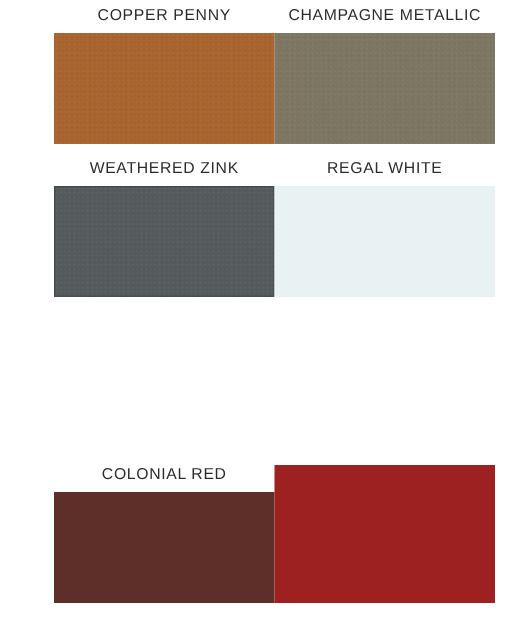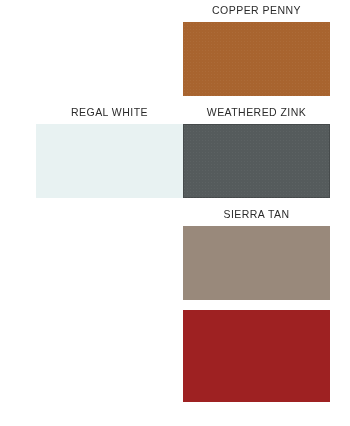--- a/index.html
+++ b/index.html
@@ -78,39 +78,43 @@
 </head>
 <body>
 
 <div id="swatch-chart">
 
   <div class="swatch-row">
     <div class="swatch-cell">
       <div class="swatch-label">COPPER PENNY</div>
       <div class="swatch-chip" style="background-color: rgb(168, 100, 47);"></div>
     </div>
-  </div>
-
-  <div class="swatch-row">
     <div class="swatch-cell">
-      <div class="swatch-label">REGAL WHITE</div>
-      <div class="swatch-chip flat" style="background-color: rgb(232, 242, 242);"></div>
-    </div>
-    <div class="swatch-cell">
-      <div class="swatch-label">WEATHERED ZINK</div>
-      <div class="swatch-chip bordered" style="background-color: rgb(85, 91, 92);"></div>
+      <div class="swatch-label">CHAMPAGNE METALLIC</div>
+      <div class="swatch-chip" style="background-color: rgb(124, 118, 98);"></div>
     </div>
   </div>
 
   <div class="swatch-row">
     <div class="swatch-cell">
-      <div class="swatch-label">SIERRA TAN</div>
-      <div class="swatch-chip flat" style="background-color: rgb(153, 137, 123);"></div>
+      <div class="swatch-label">WEATHERED ZINK</div>
+      <div class="swatch-chip bordered" style="background-color: rgb(85, 91, 92);"></div>
+    </div>
+    <div class="swatch-cell">
+      <div class="swatch-label">REGAL WHITE</div>
+      <div class="swatch-chip flat" style="background-color: rgb(232, 242, 242);"></div>
     </div>
   </div>
 
   <div class="swatch-row">
+  </div>
+
+  <div class="swatch-row">
+    <div class="swatch-cell">
+      <div class="swatch-label">COLONIAL RED</div>
+      <div class="swatch-chip flat" style="background-color: rgb(94, 46, 40);"></div>
+    </div>
     <div class="swatch-cell">
       <div class="swatch-chip flat" style="background-color: rgb(158, 33, 34);"></div>
     </div>
   </div>
 
 </div>
 
 </body></html>

